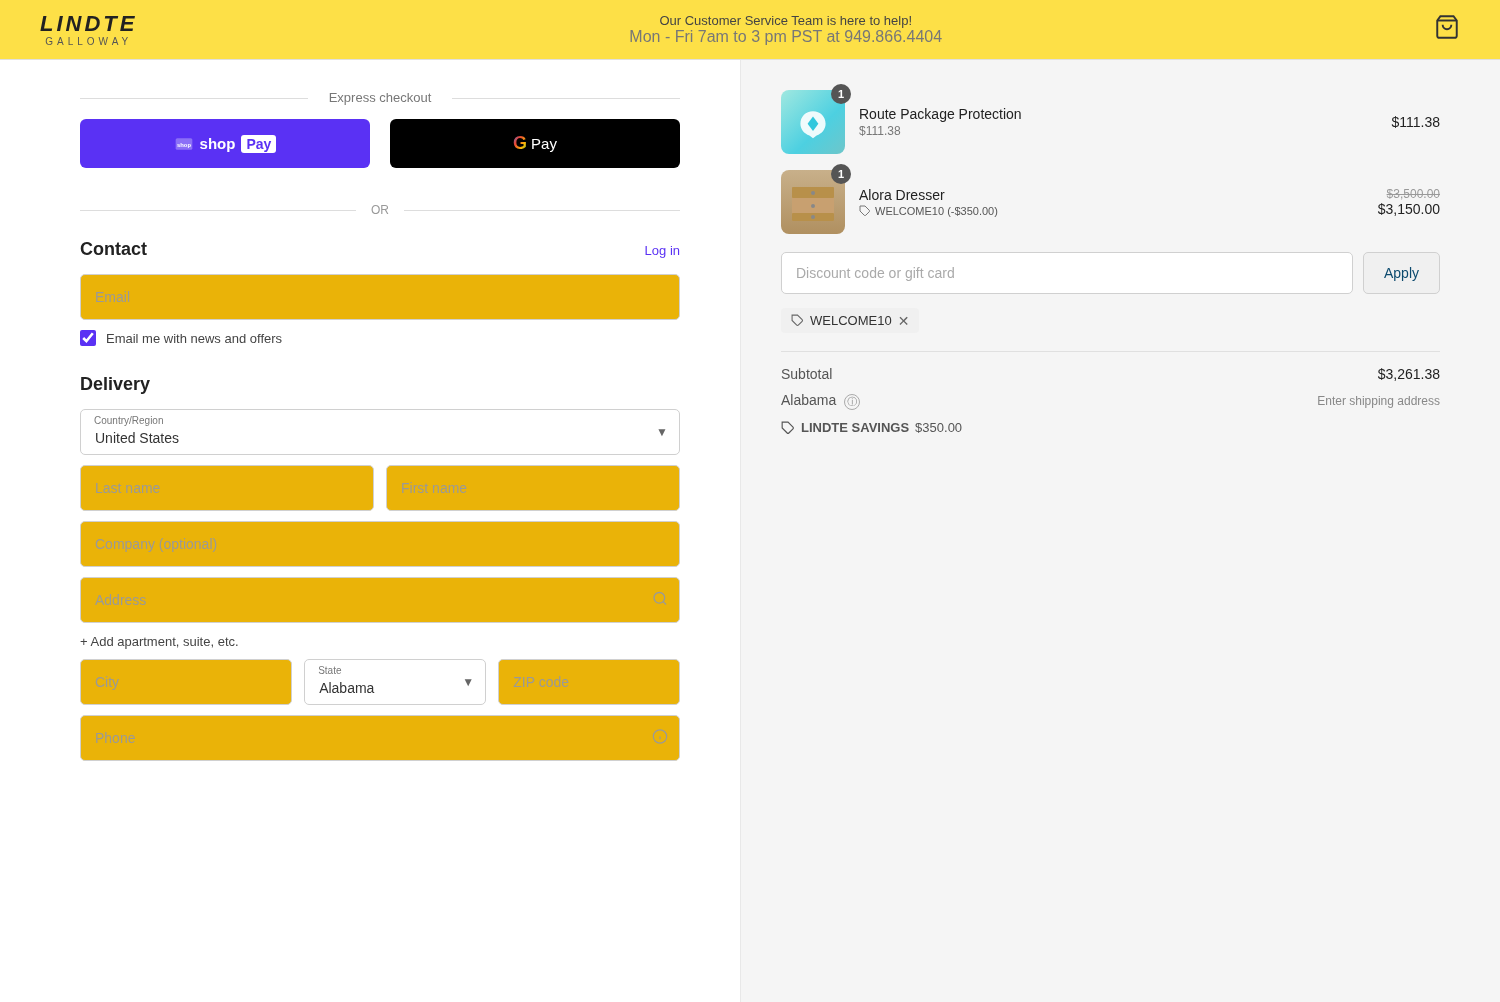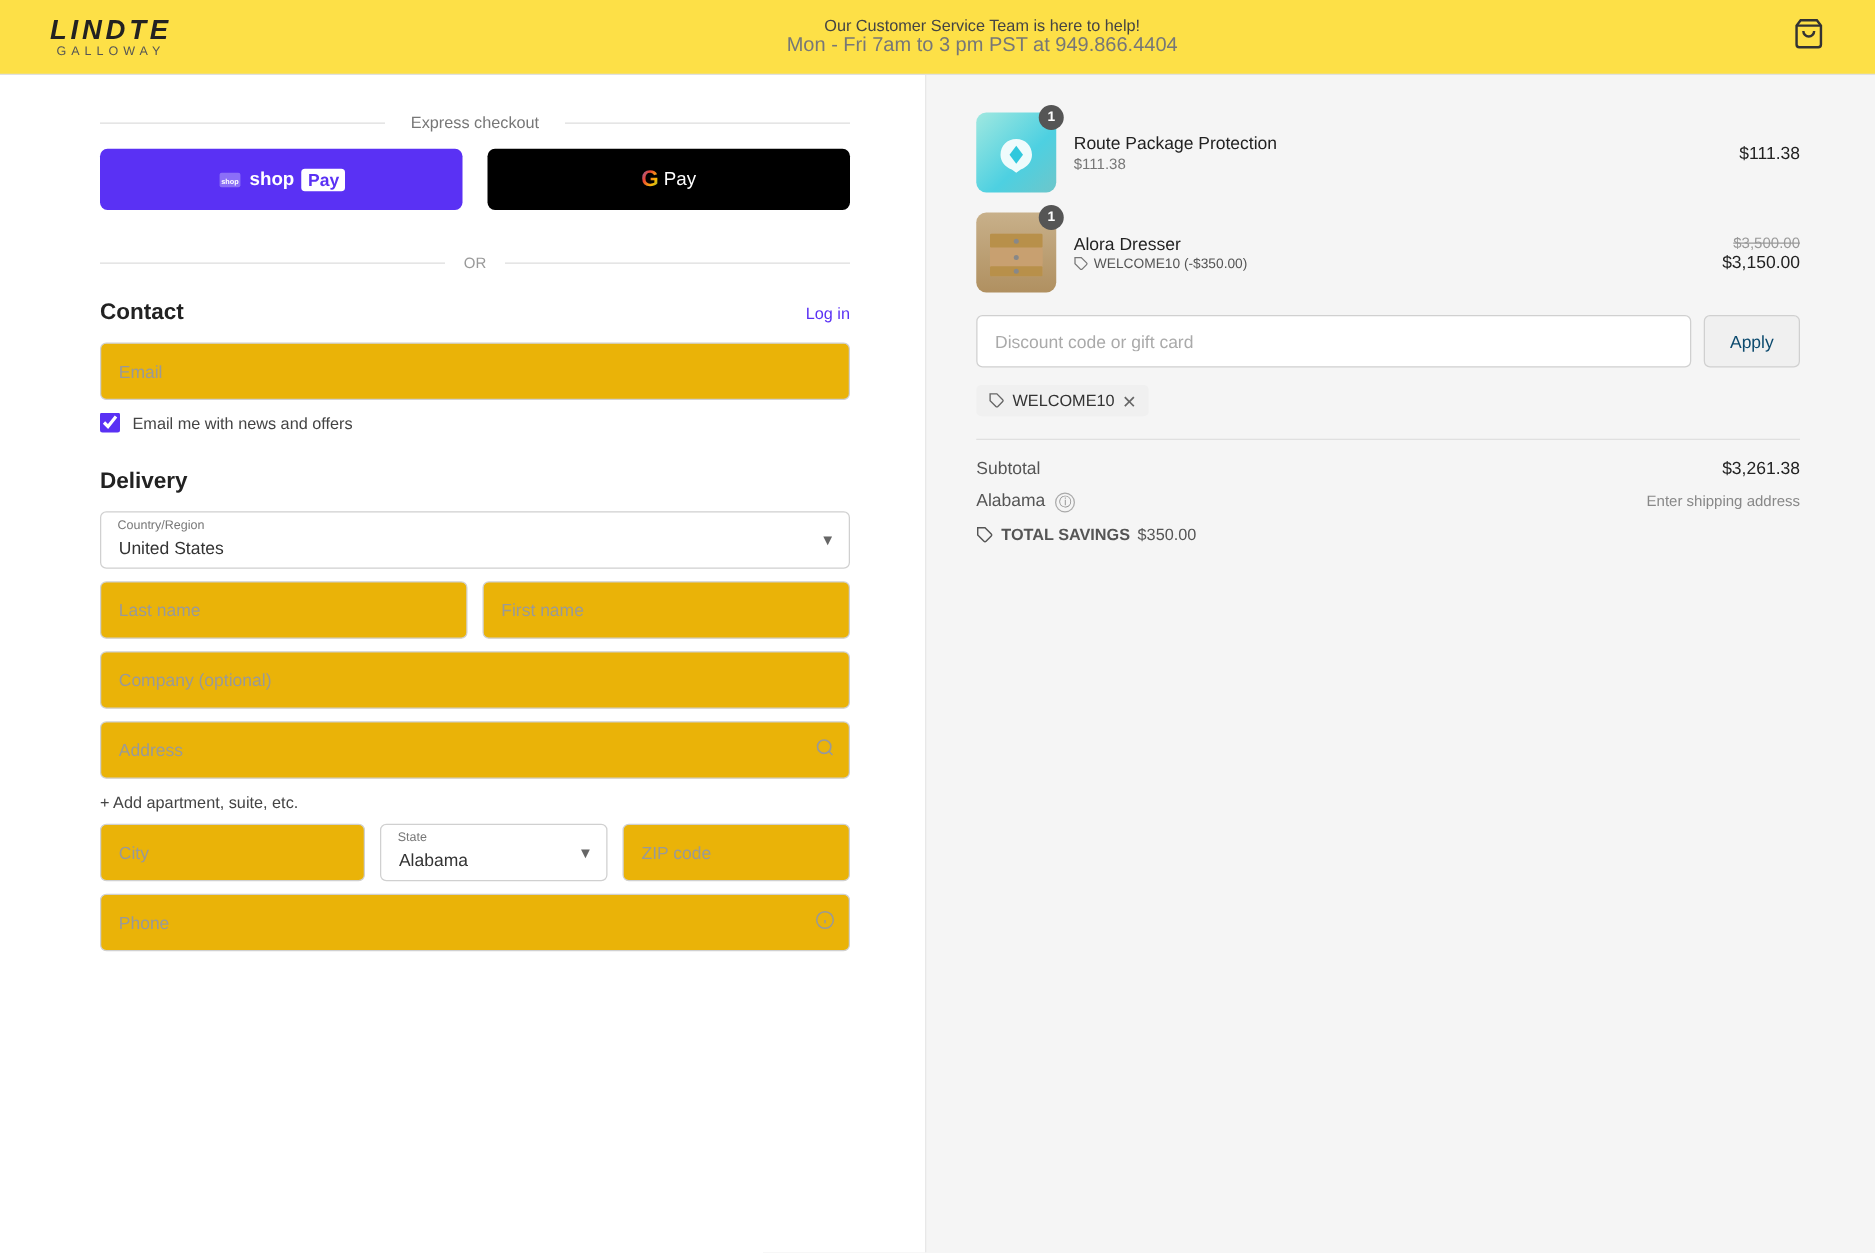--- a/index.html
+++ b/index.html
@@ -677,19 +677,19 @@
           <span>Alabama</span>
           <span class="info-icon">ⓘ</span>
         </span>
         <span class="shipping-note">Enter shipping address</span>
       </div>
       <div class="savings-row">
         <svg width="14" height="14" viewBox="0 0 24 24" fill="none" stroke="#555" stroke-width="2">
           <path d="M20.59 13.41l-7.17 7.17a2 2 0 01-2.83 0L2 12V2h10l8.59 8.59a2 2 0 010 2.82z"></path>
           <line x1="7" y1="7" x2="7.01" y2="7"></line>
         </svg>
-        <span class="savings-label">TOTAL SAVINGS</span>
+        <span class="savings-label">LINDTE SAVINGS</span>
         <span>$350.00</span>
       </div>
     </div>
   </div>
 
 </div>
 
 </body></html>

